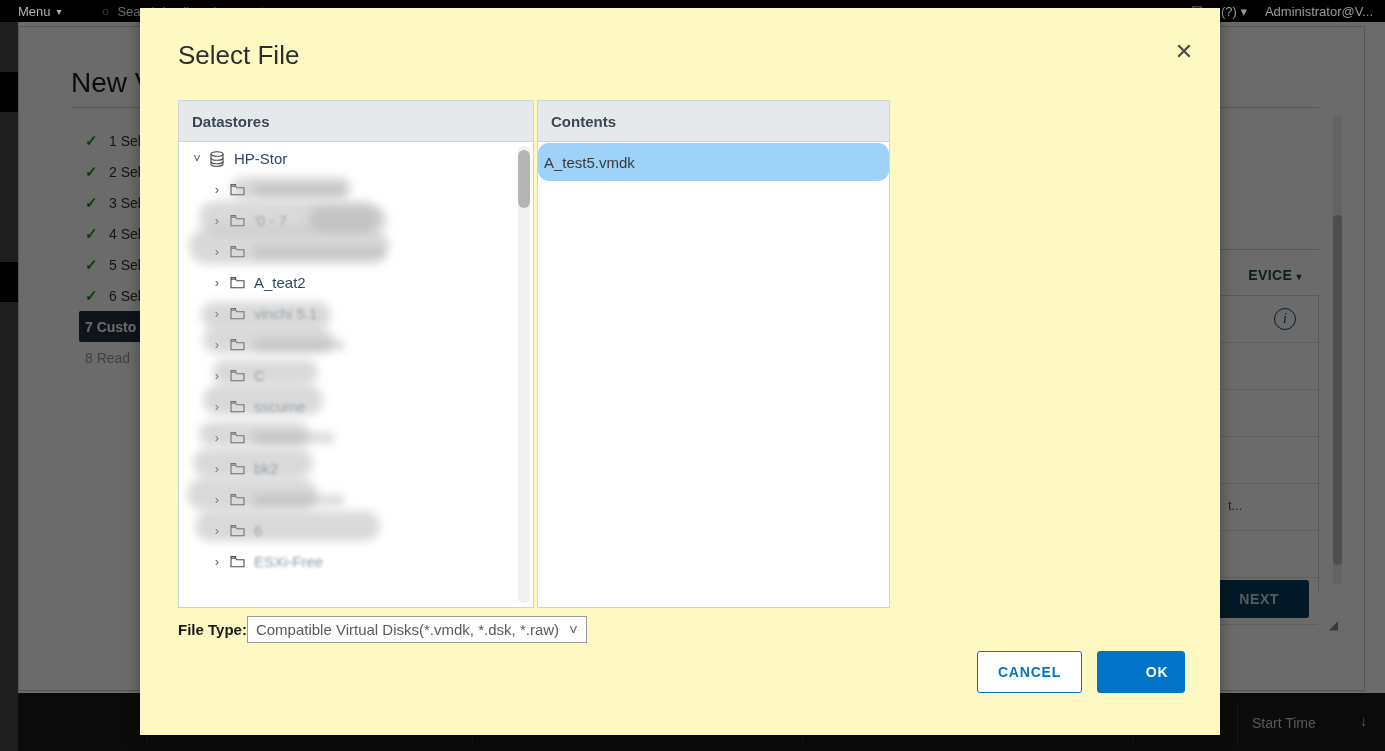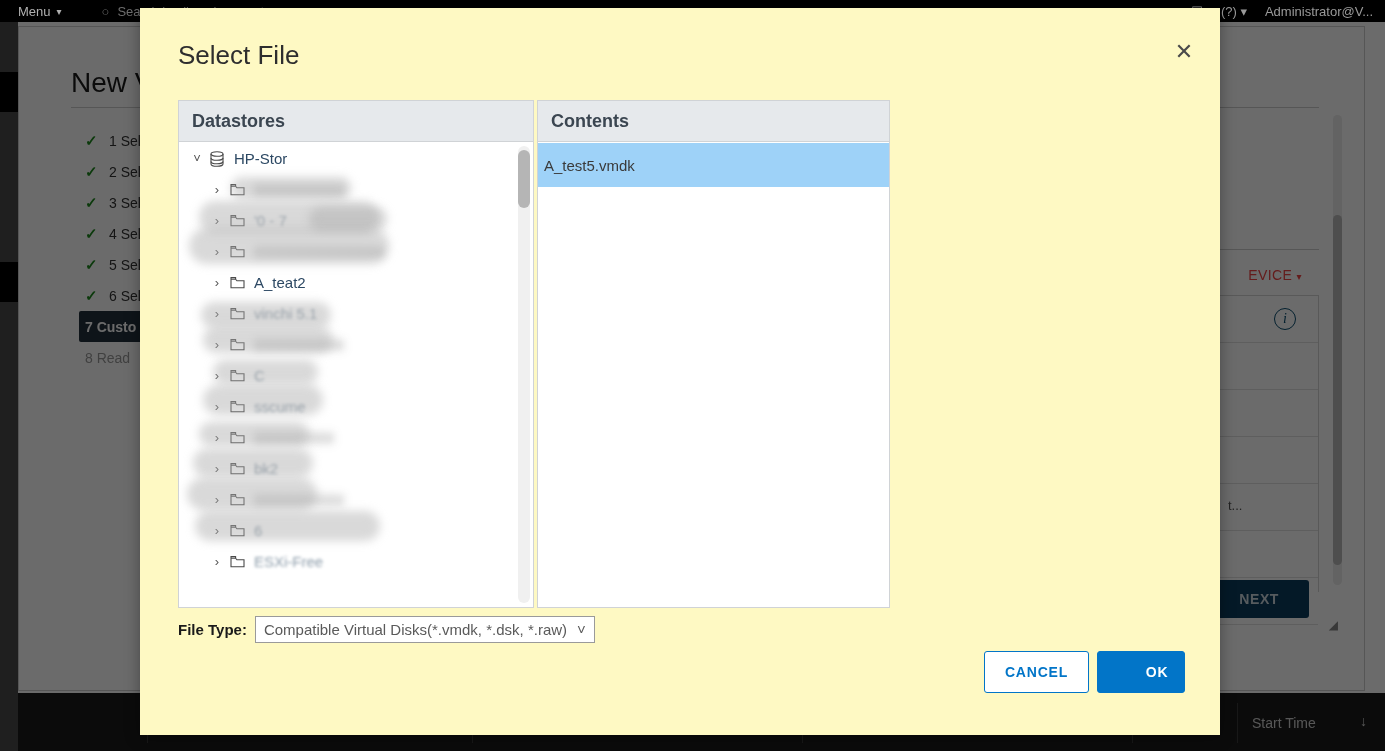--- a/index.html
+++ b/index.html
@@ -55,21 +55,21 @@
   }
   .bg-step .chk { color: #1d8a1d; font-size: 15px; font-weight: bold; margin-left:-19px; width:16px;}
   .bg-step.active {
     background: #23313d; color: #fff; font-weight: bold;
     border-radius: 2px; width: 132px; padding-left: 6px;
   }
   .bg-step.future { color: #9a9a9a; padding-left: 6px; }
 
   .bg-adddevice {
     position: absolute; right: 62px; top: 240px;
-    color: #ef4444; font-size: 14px; font-weight: 400; letter-spacing: .4px;
+    color: #14532d; font-size: 14px; font-weight: 700; letter-spacing: .4px;
     white-space: nowrap;
   }
   .bg-rule2 { position:absolute; right: 45px; top: 222px; width: 120px; height:1px; background:#cdcdcd;}
   .bg-devtable {
     position: absolute; right: 45px; top: 268px; width: 100px; bottom: 98px;
     border: 1px solid #d4d4d4; border-bottom:none;
   }
   .bg-devtable .dvrow { height: 47px; border-bottom: 1px solid #e0e0e0; position: relative;}
   .bg-info-icon {
     position: absolute; right: 22px; top: 12px;
@@ -129,21 +129,21 @@
 
   .panels {
     position: absolute; left: 38px; top: 92px; right: 35px; height: 508px;
     display: flex;
   }
   .panel { border: 1px solid #d0d3d6; background:#fff; position: relative; }
   .panel + .panel { margin-left: 3px; }
   .panel-hd {
     height: 41px; background: #e6e9ec; border-bottom: 1px solid #d0d3d6;
     display:flex; align-items:center; padding-left: 13px;
-    font-size: 18px; color: #3b4651; font-weight: 600;
+    font-size: 15px; color: #3b4651; font-weight: 600;
   }
   .panel-datastores { width: 356px; }
   .panel-contents  { width: 353px; text-align: right; }
   .panel-info      { width: 300px; }
 
   .tree {
     position: absolute; top: 42px; left: 0; right: 0; bottom: 0;
     overflow: hidden;
   }
   .tree-row {
@@ -171,43 +171,43 @@
     border-radius: 18px; filter: blur(5px); pointer-events: none;
   }
   .tree-scroll {
     position: absolute; right: 3px; top: 45px; bottom: 4px; width: 12px;
     background: #f0f0f0; border-radius: 6px;
   }
   .tree-scroll .thumb { position:absolute; top: 4px; left:0; width: 12px; height: 58px; background:#b5b5b5; border-radius:6px;}
 
   .content-list { position: absolute; top: 42px; left:0; right:0; bottom:0;}
   .content-row {
-    height: 44px; display:flex; align-items:center; padding-left: 6px;
-    font-size: 15px; color: #3a3a3a;
+    height: 38px; display:flex; align-items:center; padding-left: 6px;
+    font-size: 15px; color: #3a3a3a; border-radius: 11px;
   }
   .content-row.selected { background: #9ed2f8; }
 
   .info-body { position:absolute; top:42px; left:0; right:0; bottom:0; padding: 12px 0 0 8px; }
   .info-line { font-size: 15px; color: #444; line-height: 23px; white-space: nowrap; }
 
   .filetype-row {
     position: absolute; left: 38px; top: 608px;
-    display: flex; align-items: center; gap: 8px;
+    display: flex; align-items: center; 
   }
   .filetype-label { font-size: 15px; font-weight: bold; color: #1a1a1a; }
   .filetype-select {
     border: 1px solid #9a9a9a; background: #fff;
     font-size: 15px; color: #5a5a5a; padding: 4px 8px;
     font-family: "Liberation Sans", sans-serif;
     display:flex; align-items:center; gap:10px;
   }
 
   .modal-footer {
     position: absolute; right: 35px; bottom: 42px;
-    display: flex; gap: 8px;
+    display: flex; gap: 15px;
   }
   .btn {
     font-size: 14px; font-weight: 600; letter-spacing: .8px;
     border-radius: 3px; cursor: pointer;
     display:flex; align-items:center; justify-content:center;
   }
   .btn-cancel {
     width: 105px; height: 42px;
     background: #fff; border: 1px solid #0275c8; color: #0275c8;
   }

